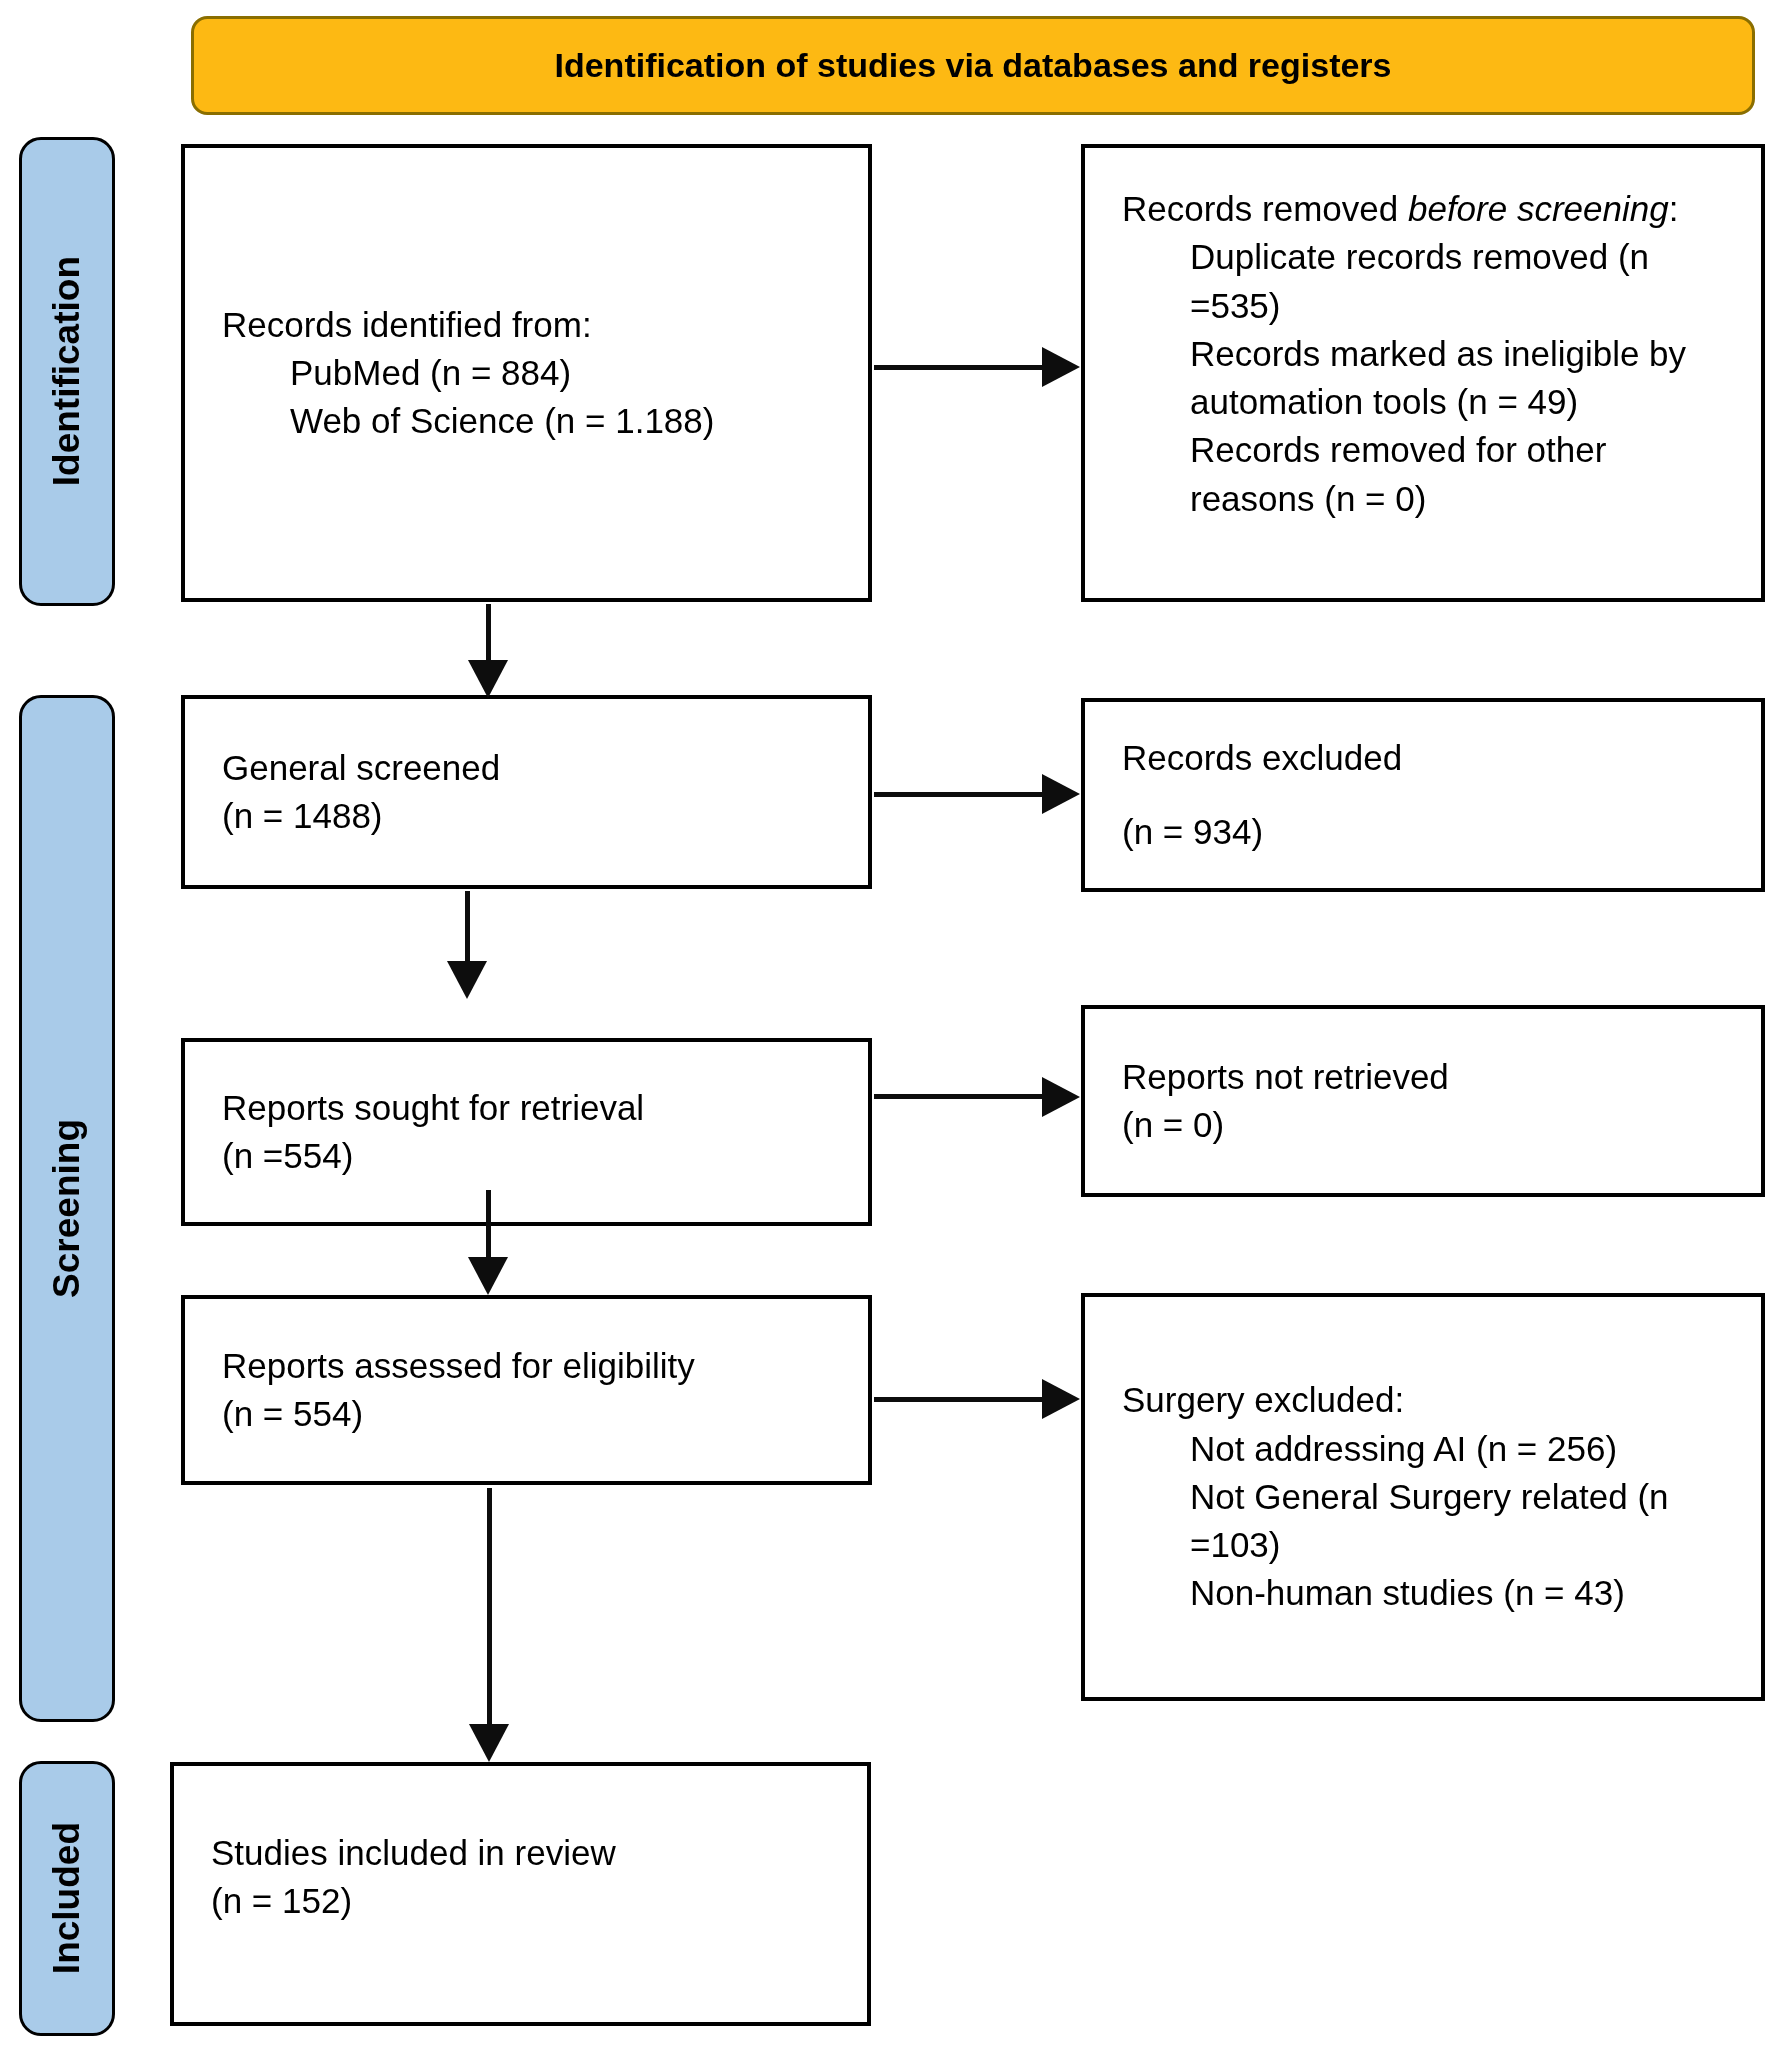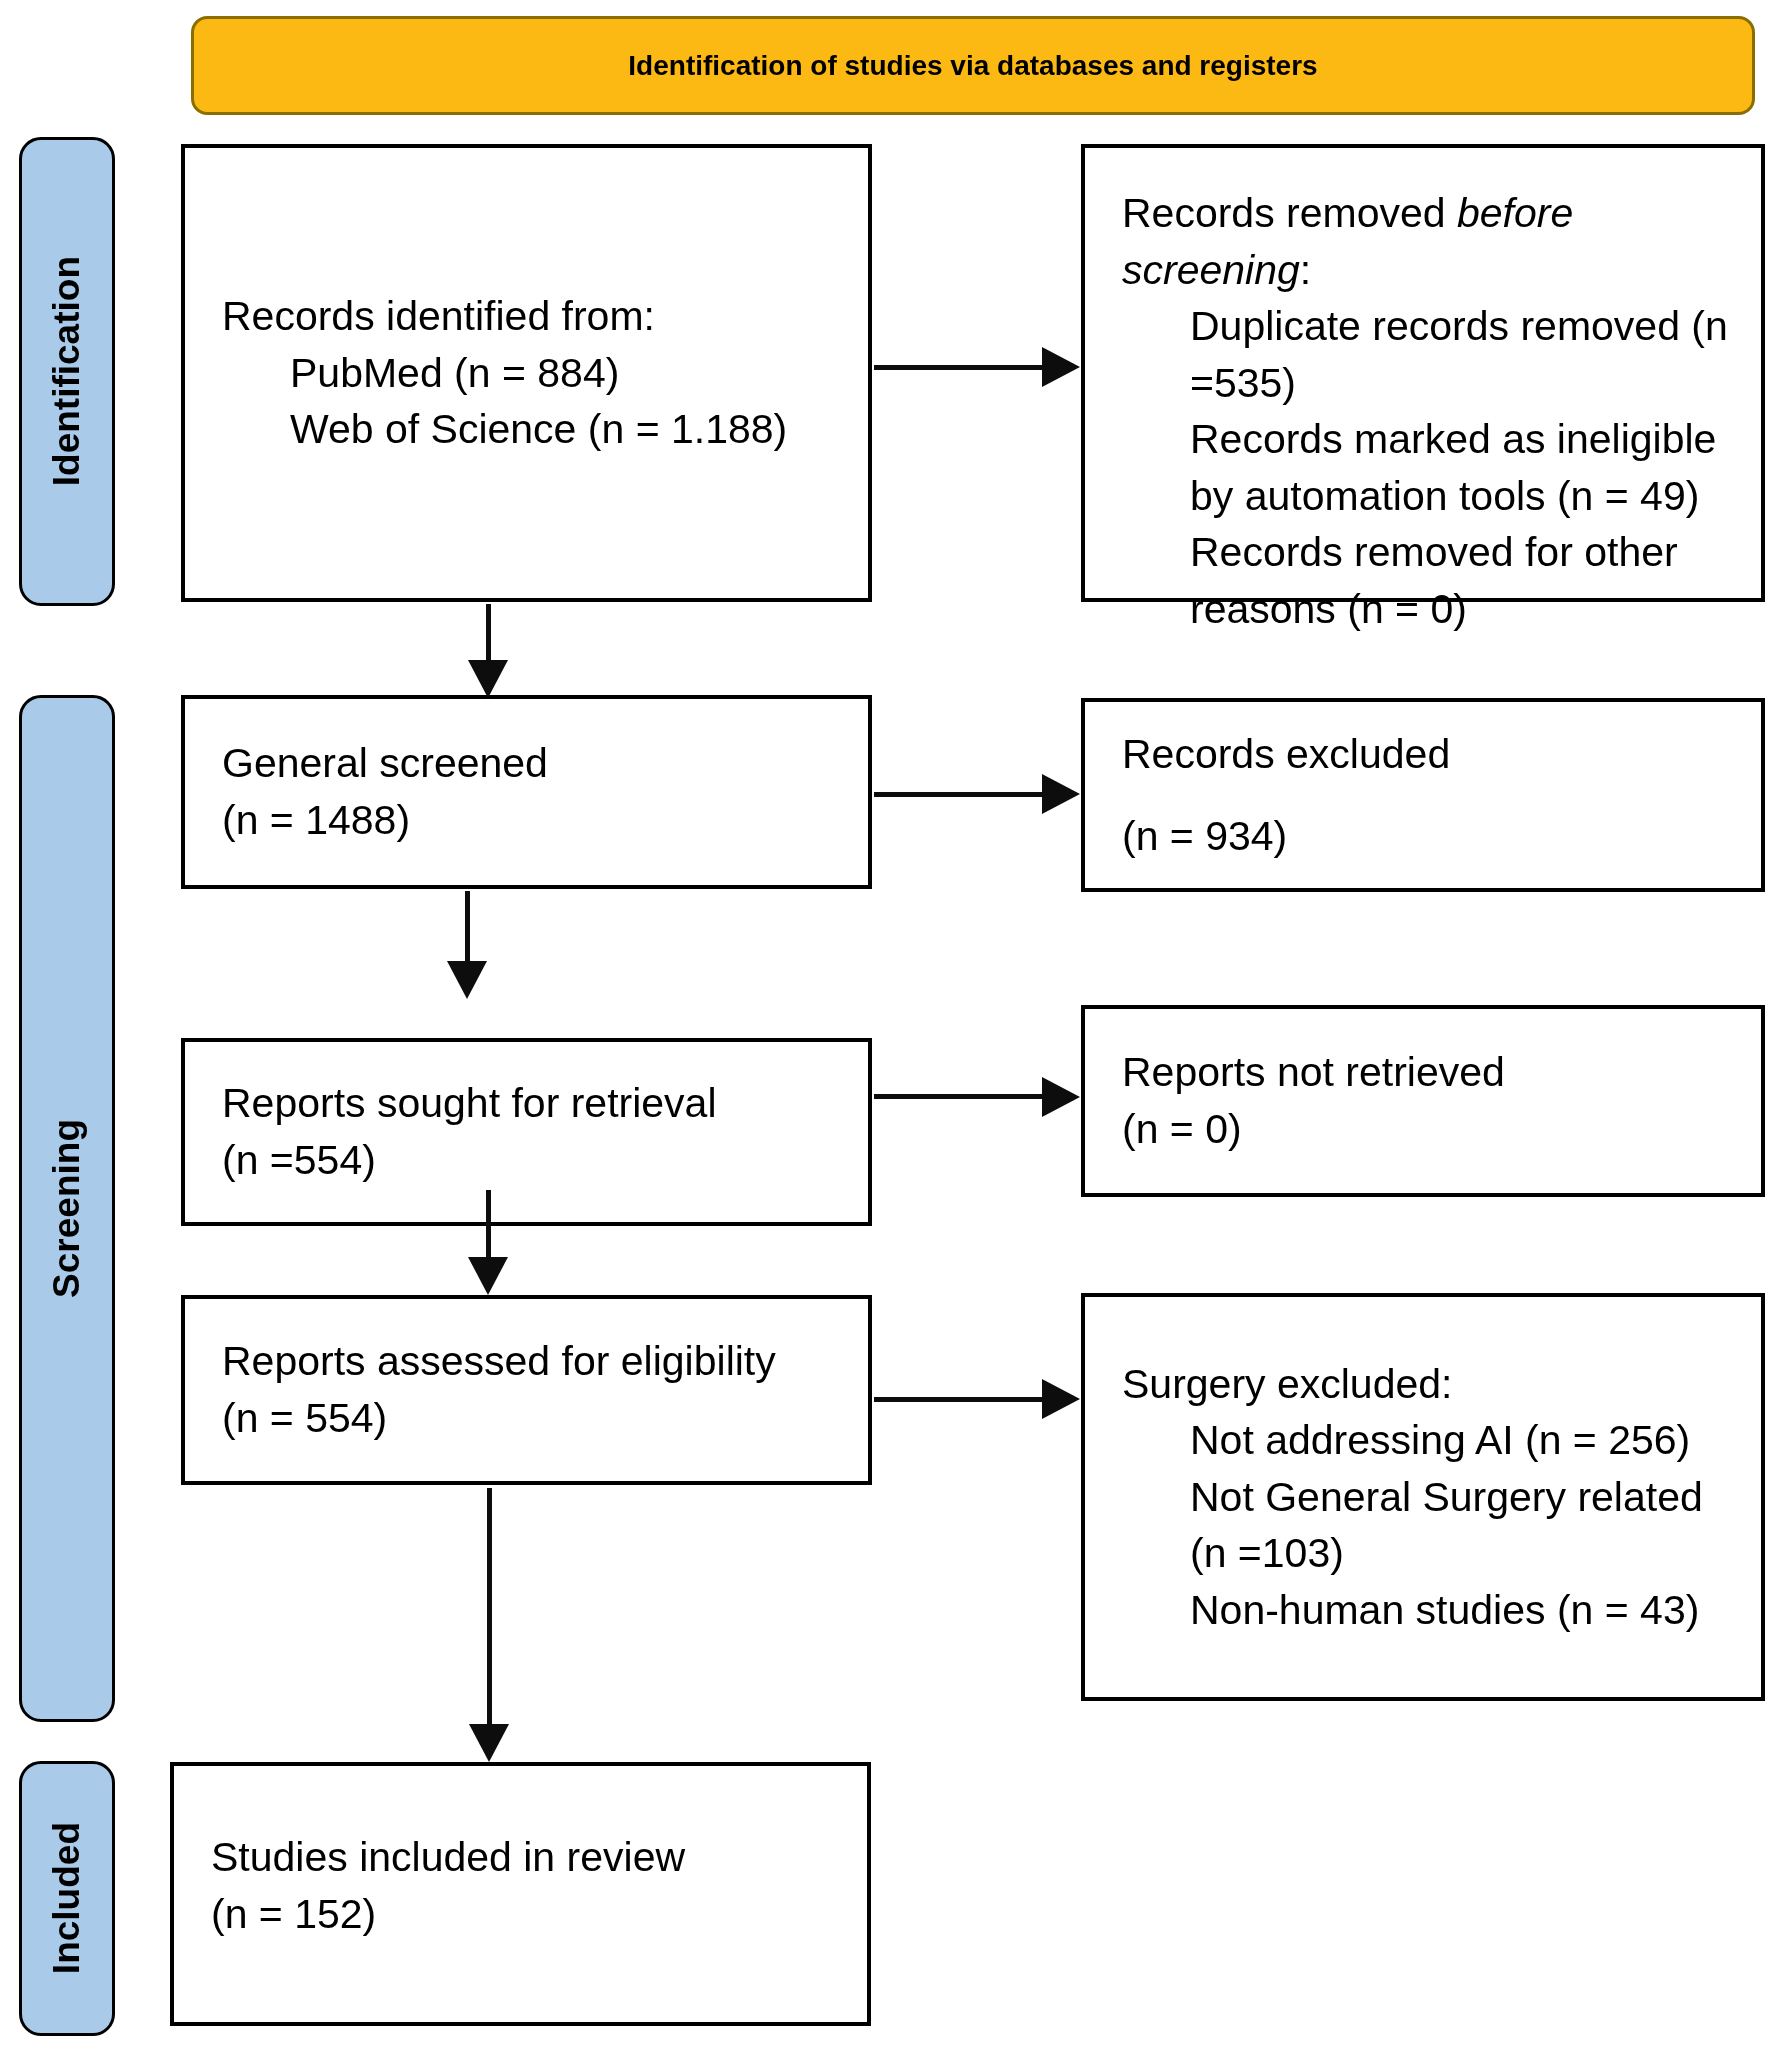--- a/index.html
+++ b/index.html
@@ -13,21 +13,21 @@
   }
 
   
   .banner{
     position:absolute; left:191px; top:16.3px; width:1564px; height:99px;
     background:#FDB913;
     border:3.7px solid #8a6e00;
     border-radius:16.3px;
     box-sizing:border-box;
     display:flex; align-items:center; justify-content:center;
-    font-weight:bold; font-size:28px;
+    font-weight:bold; font-size:34px;
   }
 
   
   .stage{
     position:absolute; left:18.5px; width:96px;
     background:#A9CBE9;
     border:3.7px solid #000;
     border-radius:22px;
     box-sizing:border-box;
     display:flex; align-items:center; justify-content:center;
@@ -43,21 +43,21 @@
   }
 
   
   .box{
     position:absolute;
     background:#ffffff;
     border:4.4px solid #000;
     box-sizing:border-box;
     display:flex; flex-direction:column; justify-content:center;
     padding:30px 27px 30px 37px;
-    font-size:41px; line-height:1.38;
+    font-size:35px; line-height:1.38;
   }
   .indent{ margin-left:68px; }
 
   .box-b1{ left:181px; top:144px;  width:691px; height:458px; }
   .box-b2{ left:181px; top:695px;  width:691px; height:194px; }
   .box-b3{ left:181px; top:1038px; width:691px; height:188px; }
   .box-b4{ left:181px; top:1295px; width:691px; height:190px; }
   .box-b5{ left:170px; top:1762px; width:701px; height:264px; justify-content:flex-start; padding-top:63px; }
 
   .box-r1{ left:1081px; top:144px;  width:684px; height:458px; justify-content:flex-start; padding-top:37px; }

